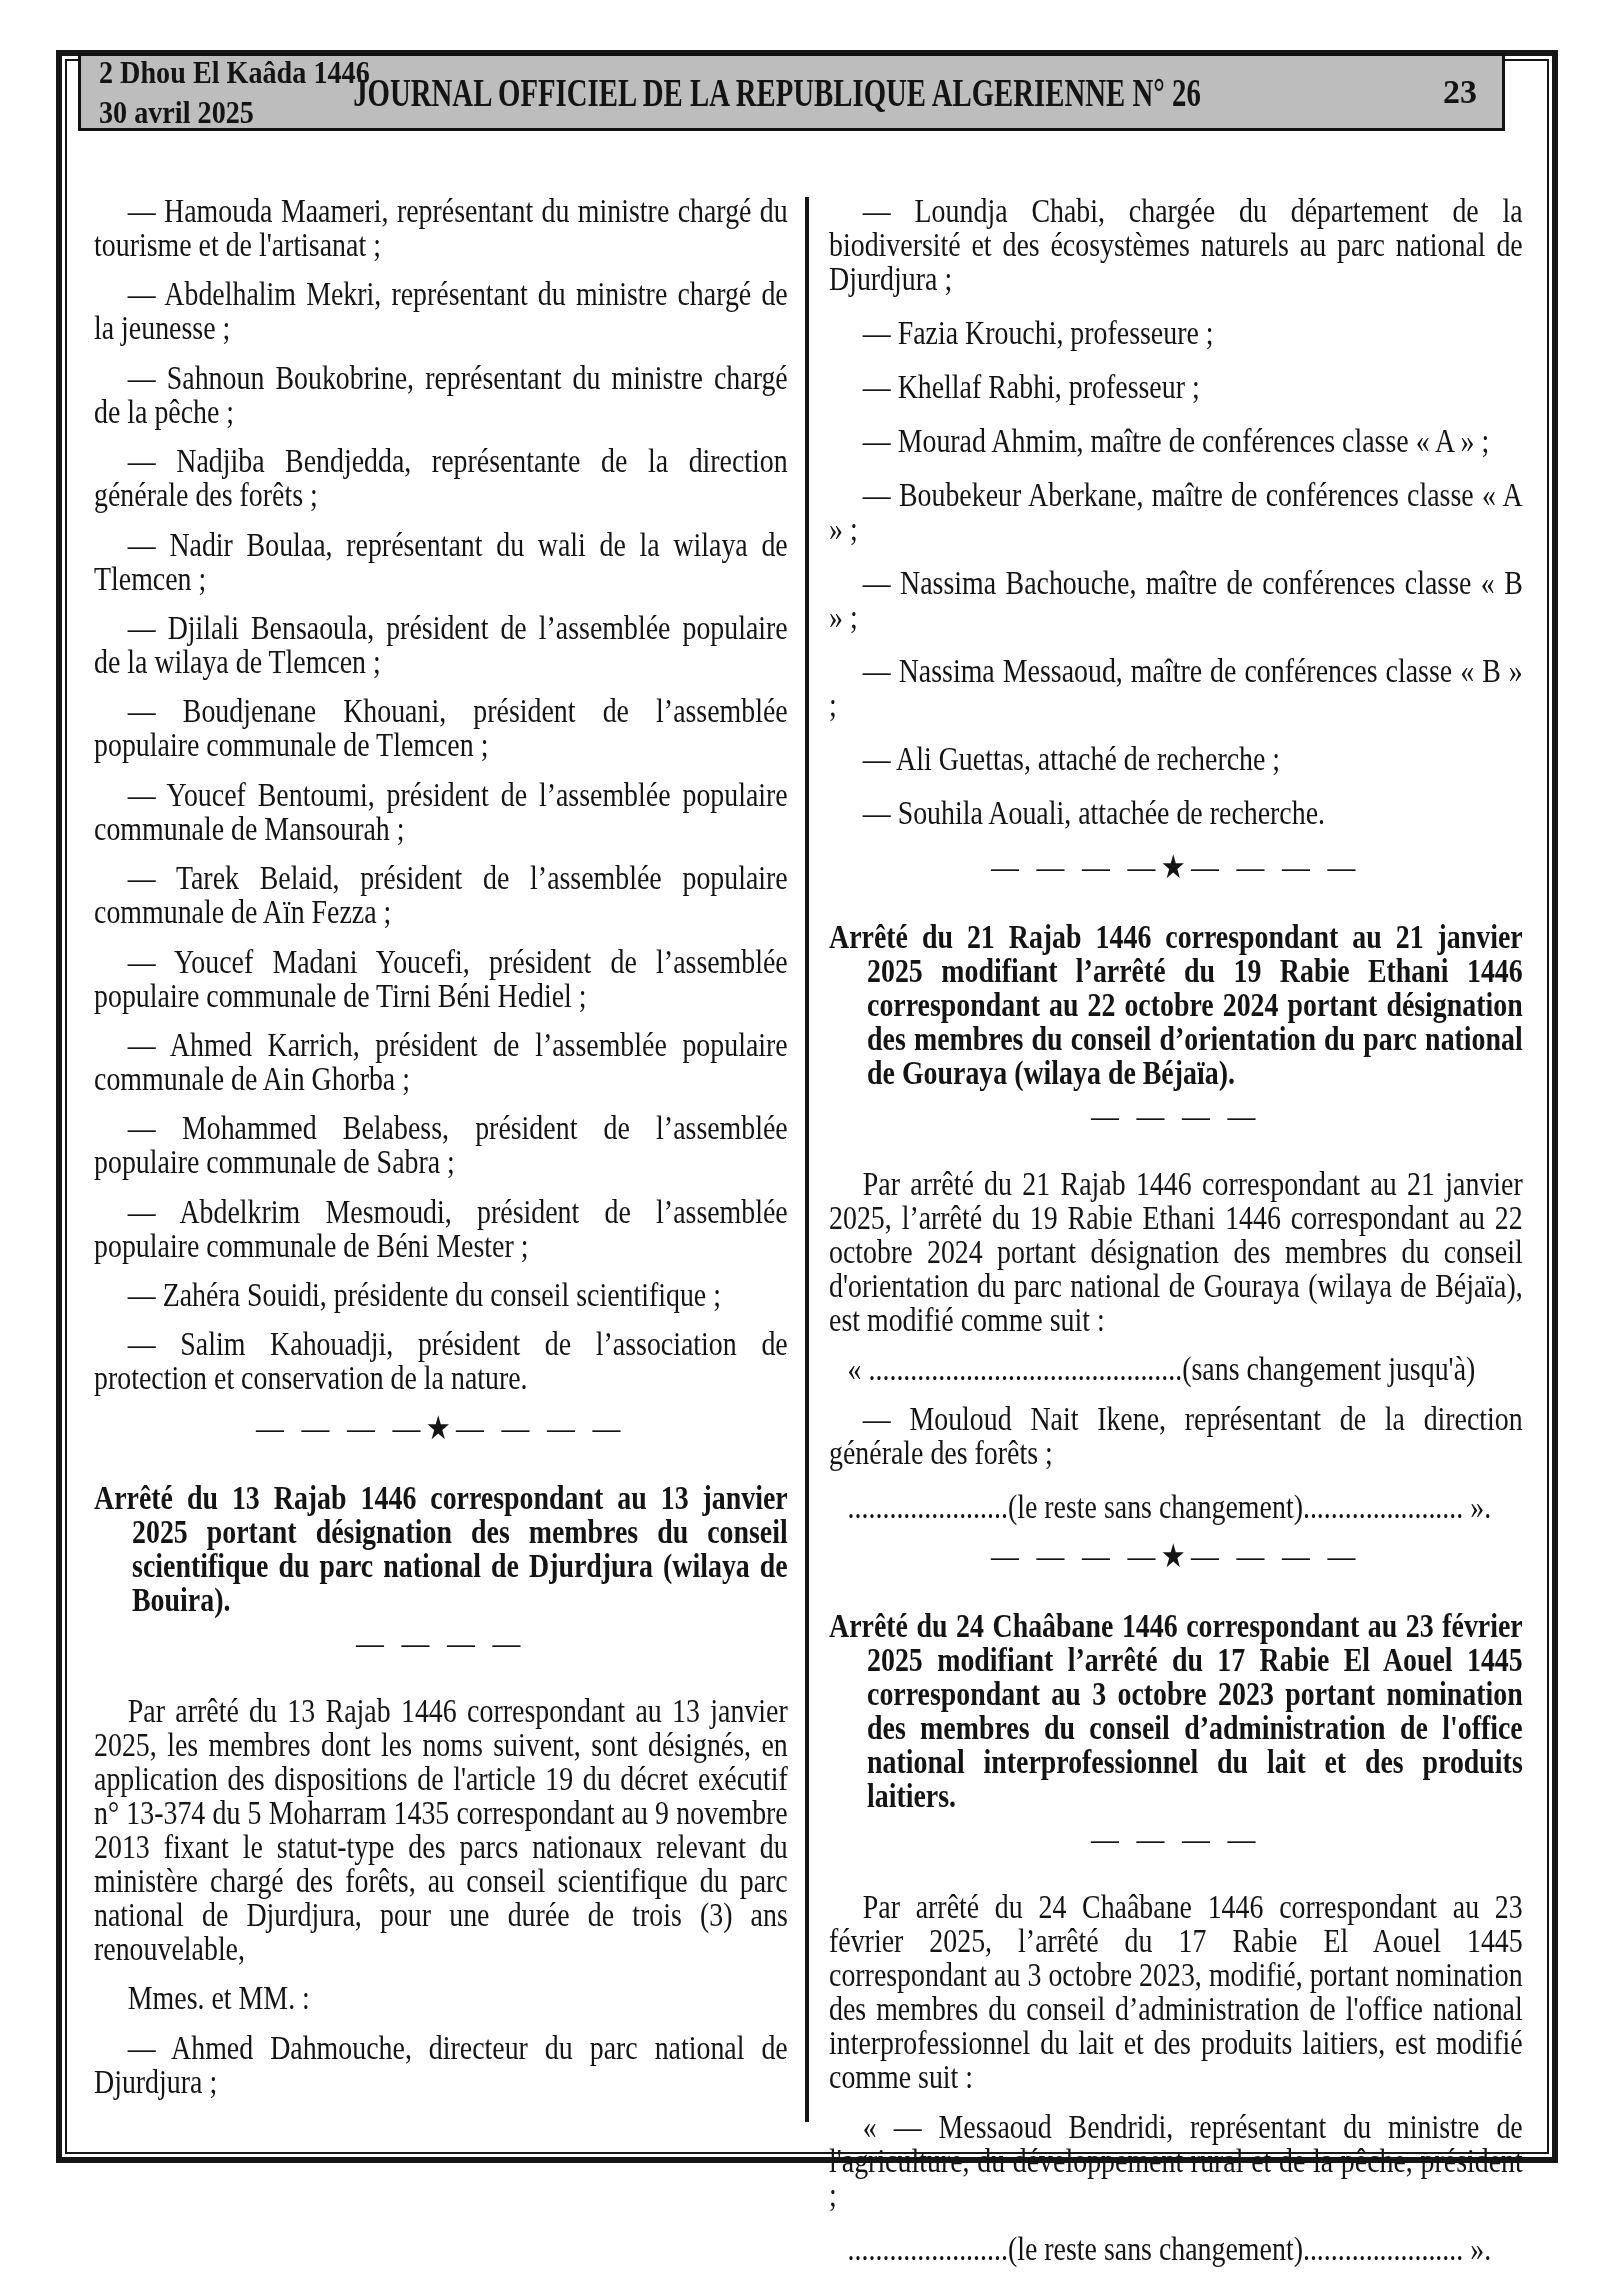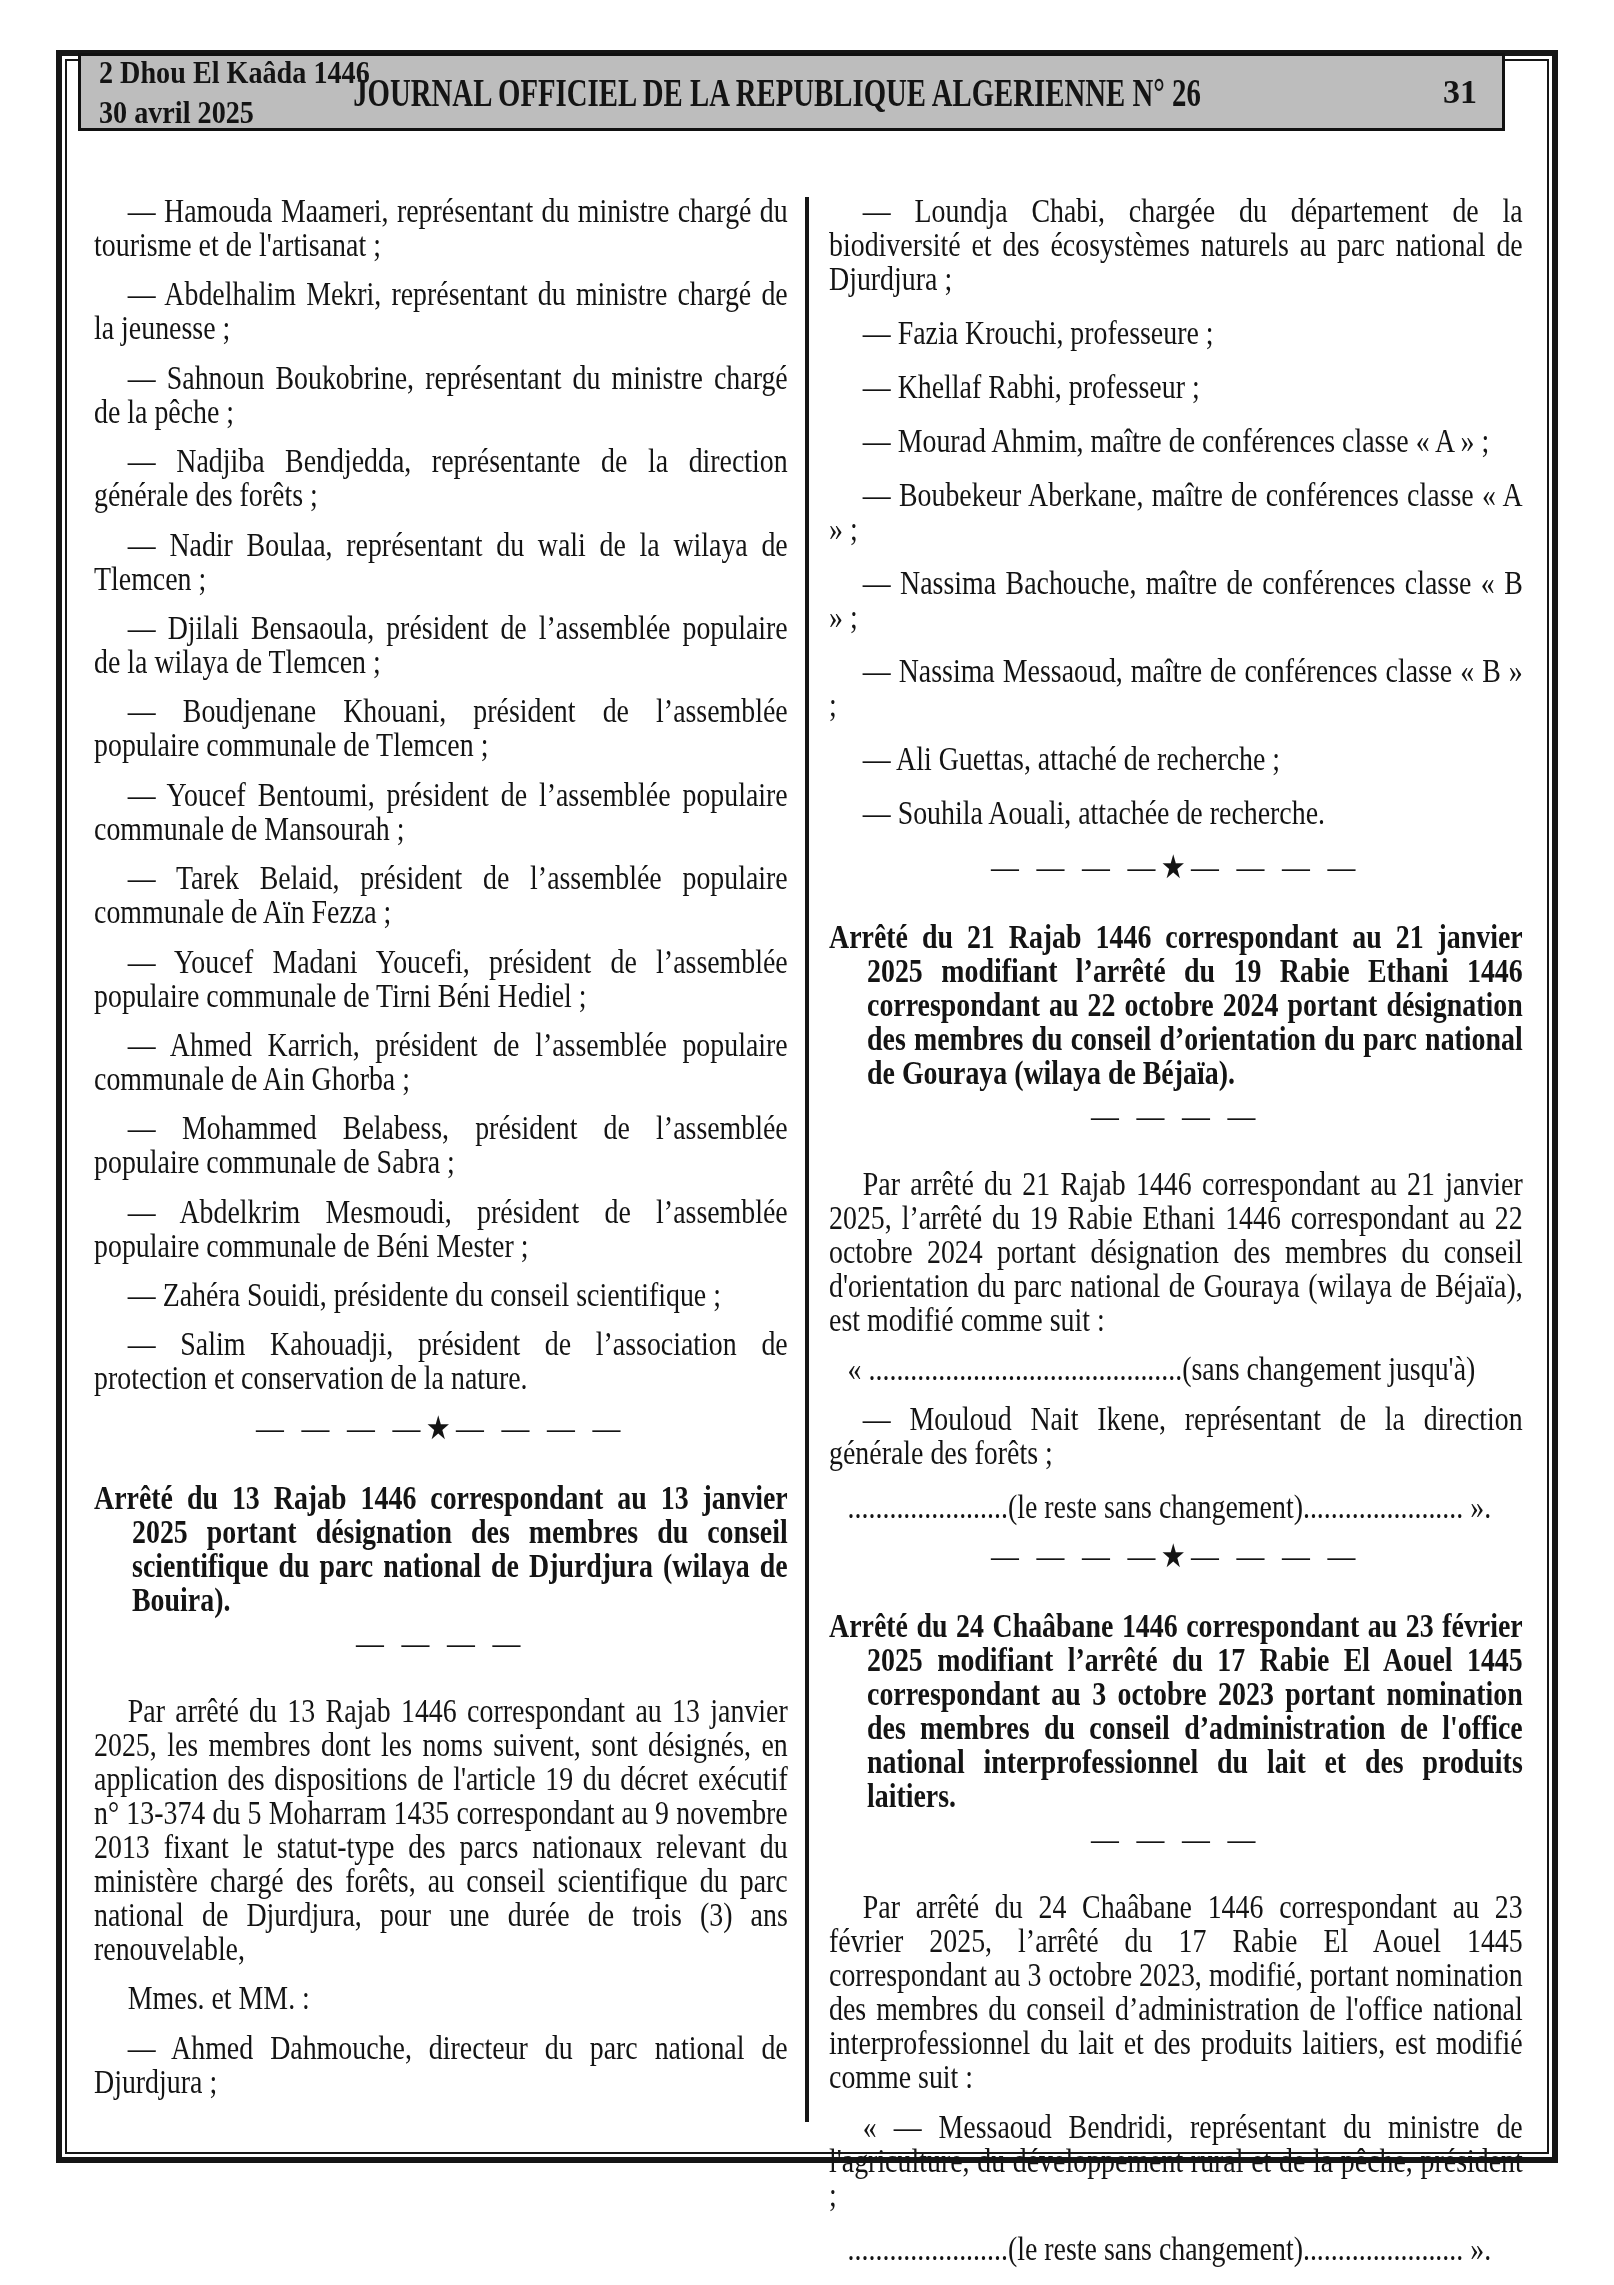--- a/index.html
+++ b/index.html
@@ -82,21 +82,21 @@
   <div class="frame-outer">
     <div class="frame-inner"></div>
   </div>
 
   <div class="header-band">
     <div class="header-dates">
       <div>2 Dhou El Kaâda 1446</div>
       <div>30 avril 2025</div>
     </div>
     <div class="header-title">JOURNAL OFFICIEL DE LA REPUBLIQUE ALGERIENNE N° 26</div>
-    <div class="header-page-number">31</div>
+    <div class="header-page-number">23</div>
   </div>
 
   <div class="col-divider"></div>
 
   <div class="col col-left">
     <p class="item">— Hamouda Maameri, représentant du ministre chargé du tourisme et de l'artisanat ;</p>
     <p class="item">— Abdelhalim Mekri, représentant du ministre chargé de la jeunesse ;</p>
     <p class="item">— Sahnoun Boukobrine, représentant du ministre chargé de la pêche ;</p>
     <p class="item">— Nadjiba Bendjedda, représentante de la direction générale des forêts ;</p>
     <p class="item">— Nadir Boulaa, représentant du wali de la wilaya de Tlemcen ;</p>

